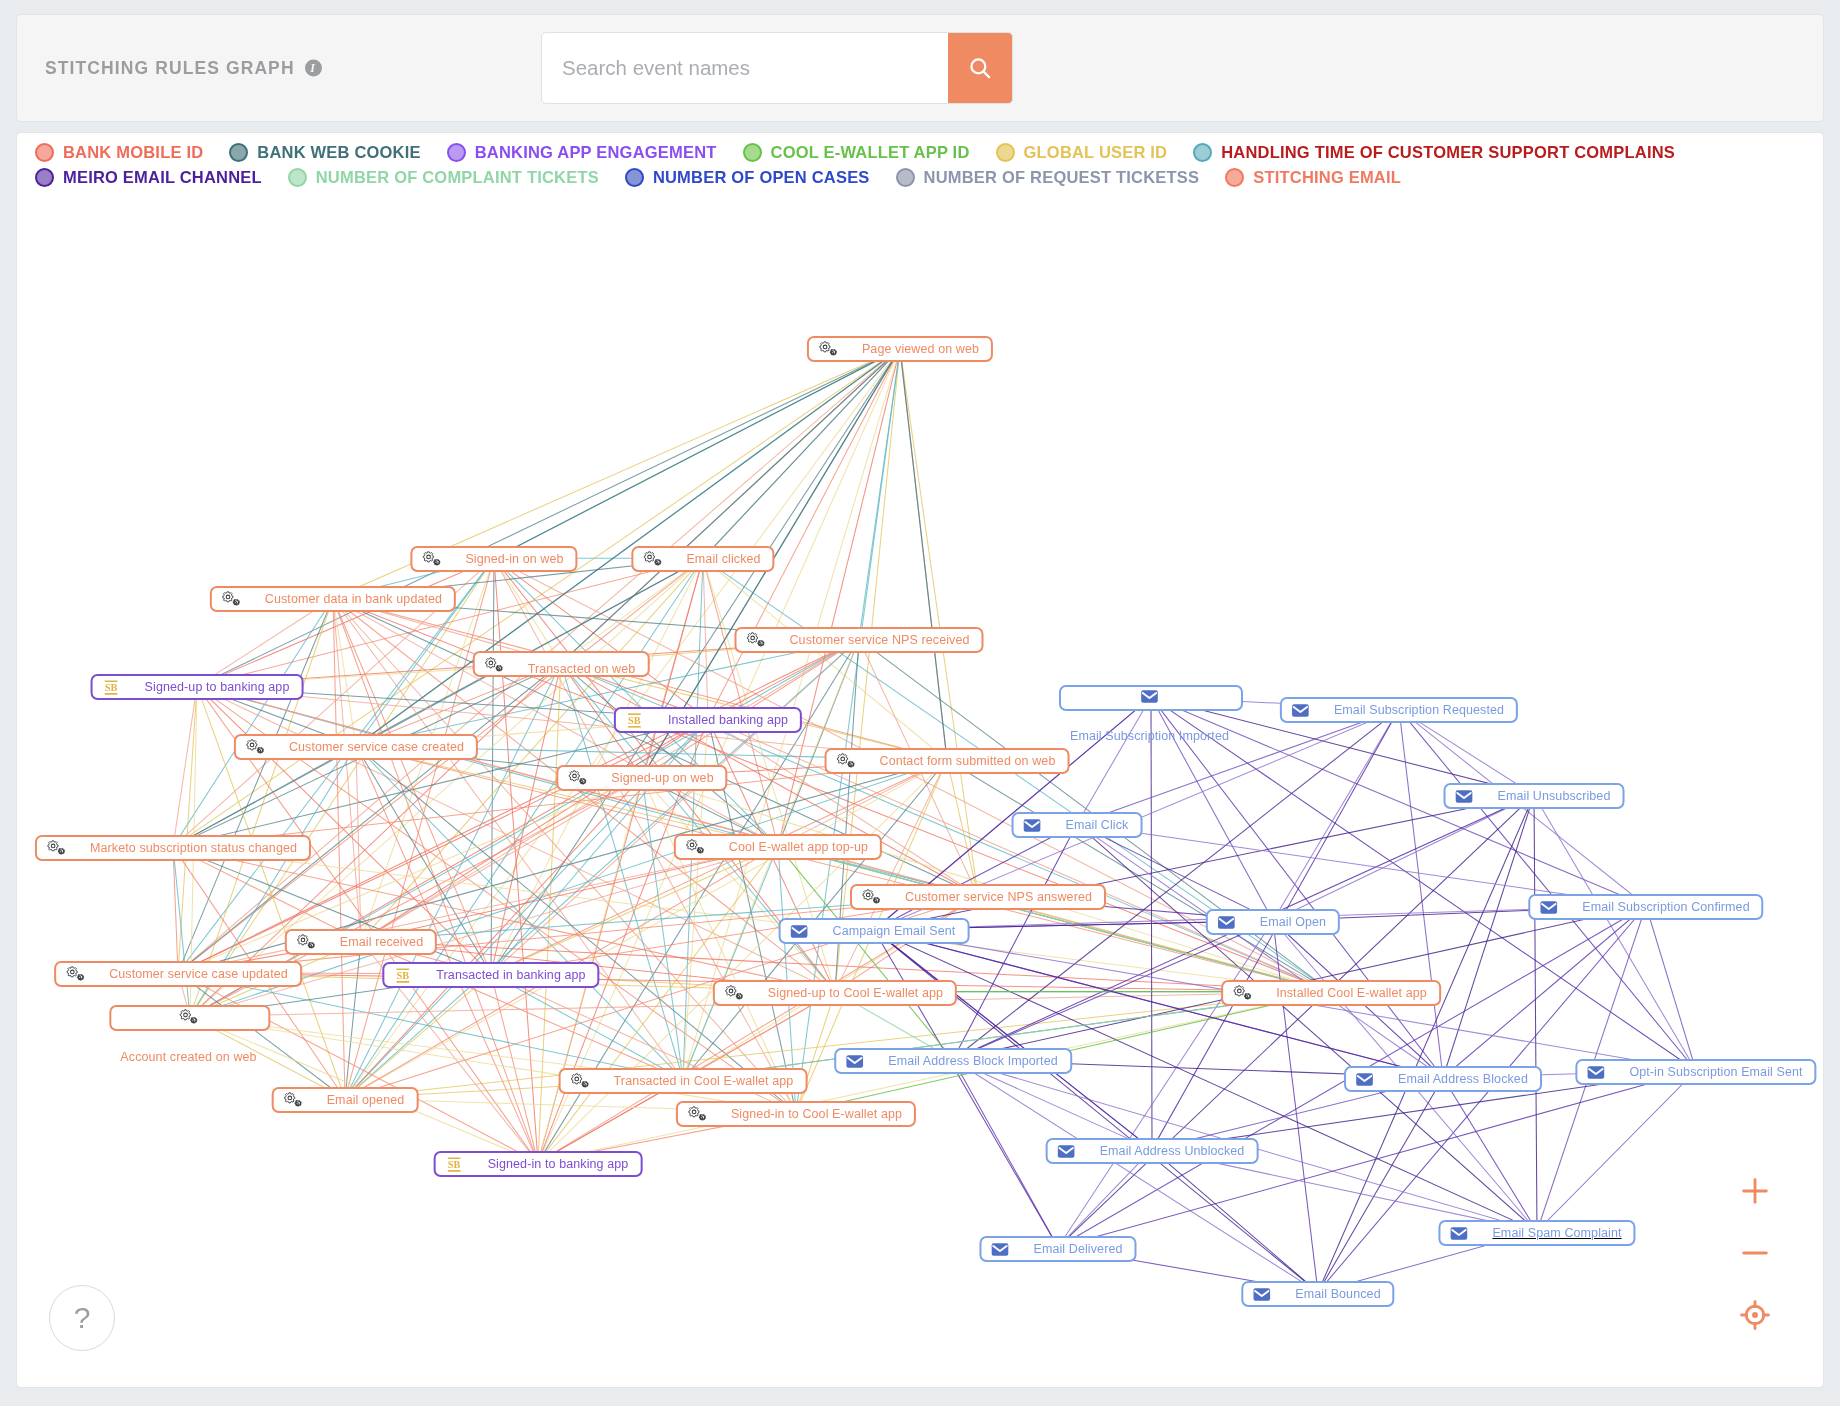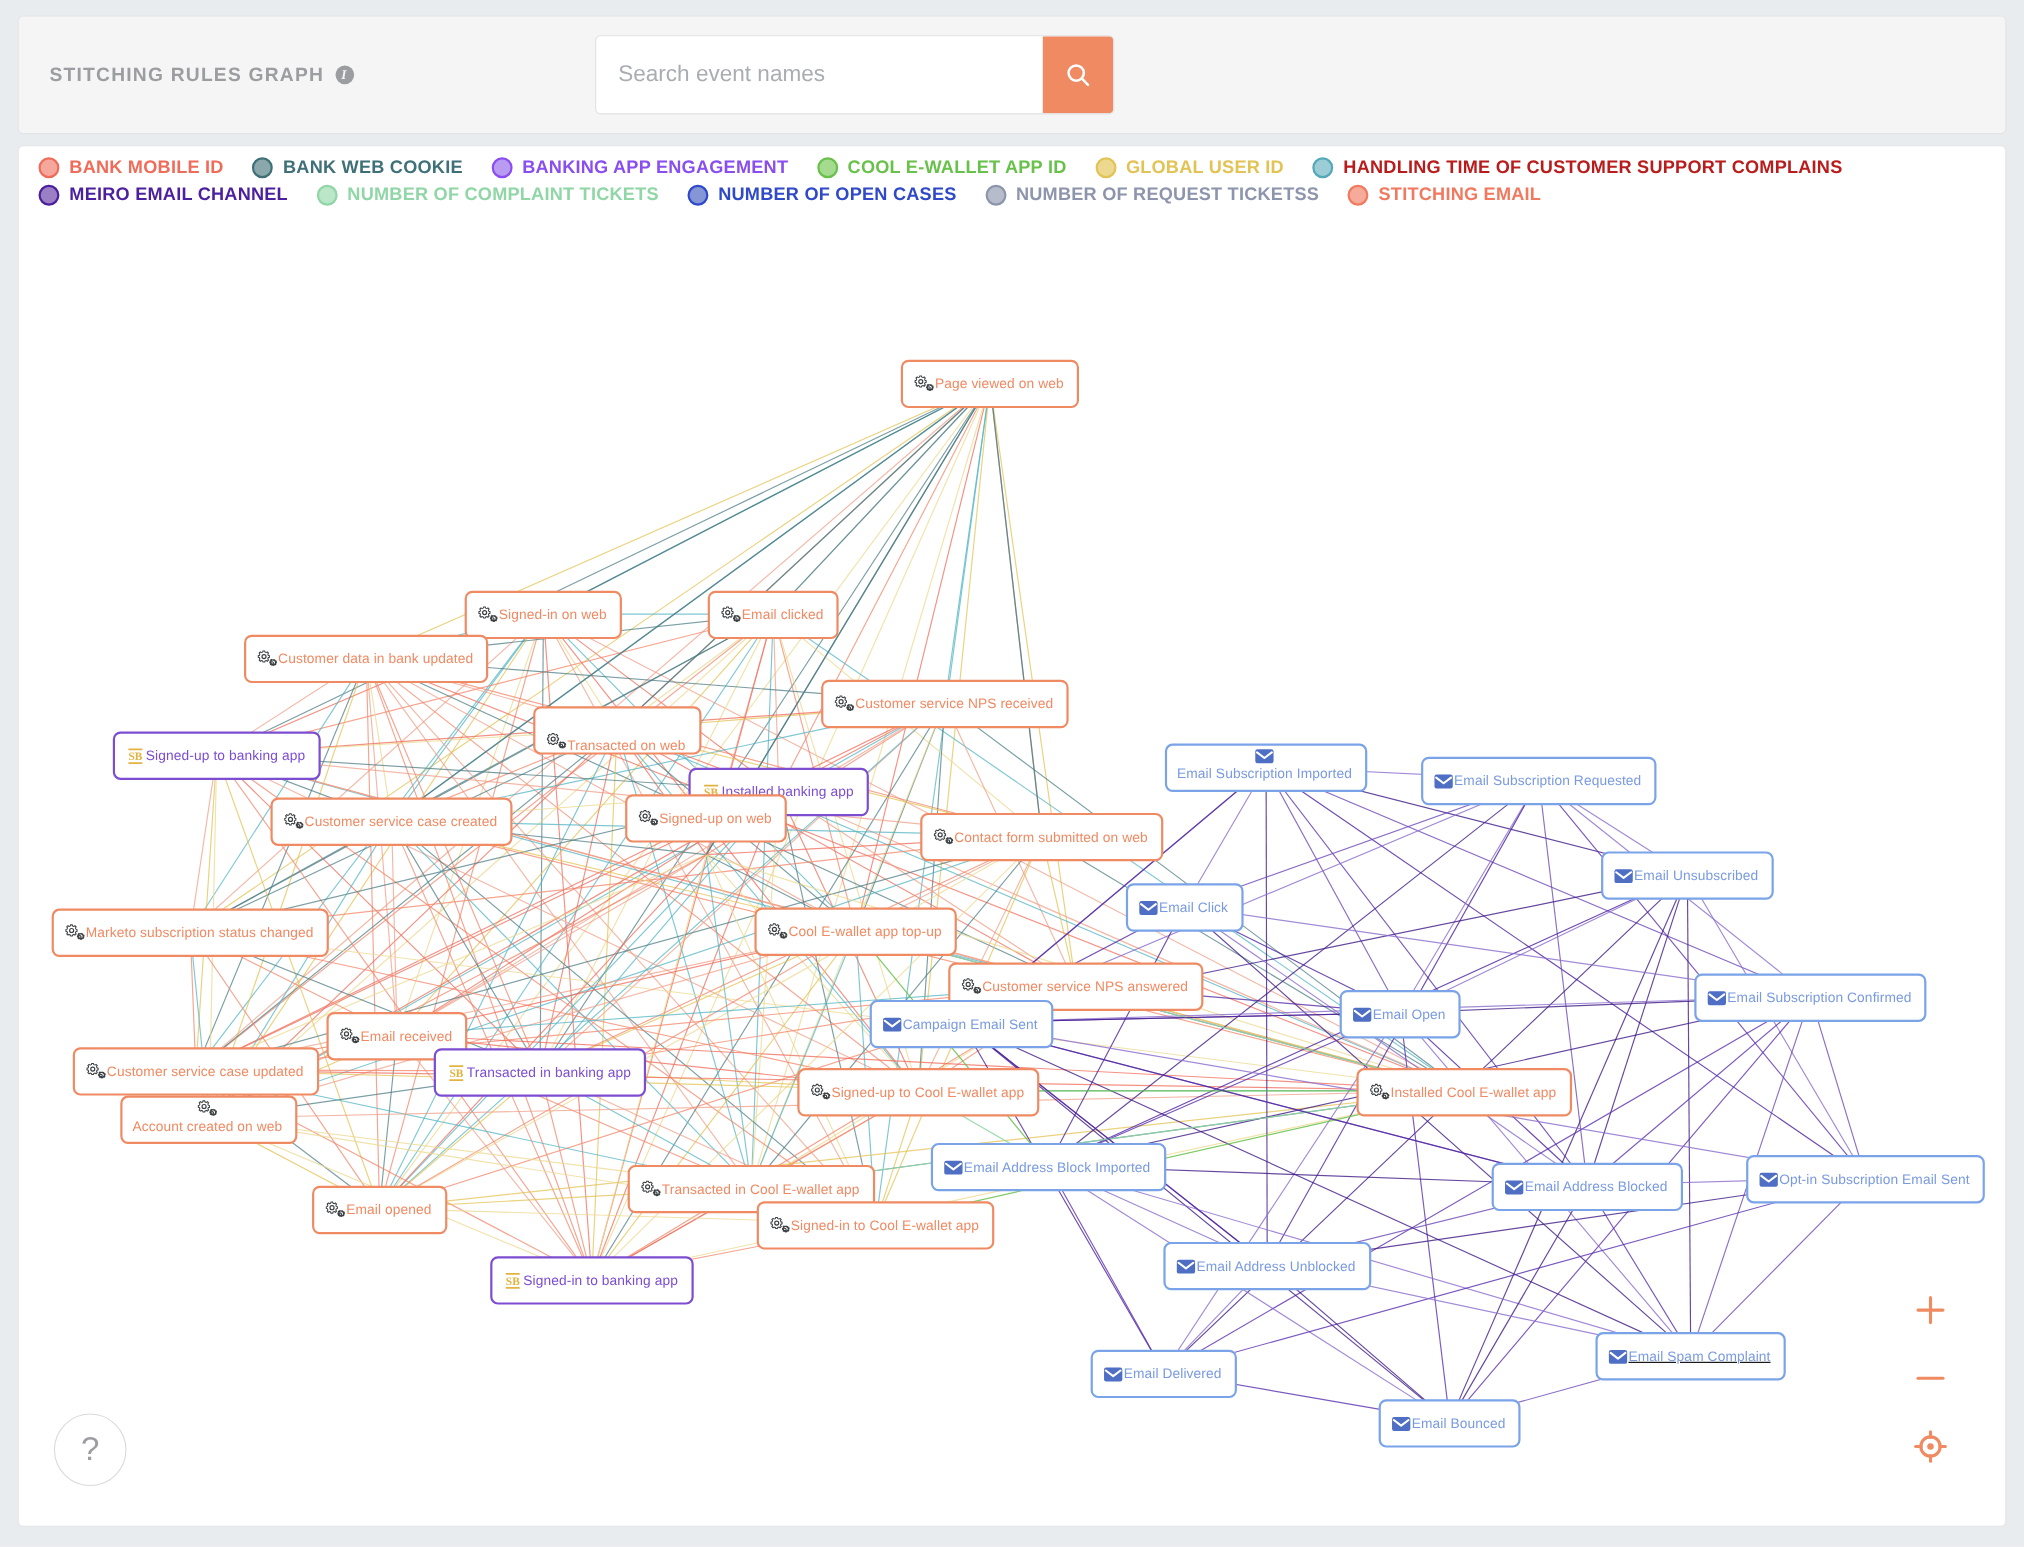--- a/index.html
+++ b/index.html
@@ -151,22 +151,22 @@
     top: 0;
     width: 100%;
     height: 100%;
     pointer-events: none;
   }
 
   .node {
     position: absolute;
     display: flex;
     align-items: center;
-    gap: 0;
-    height: 44px;
+    gap: 24px;
+    height: 26px;
     padding: 0 12px 0 9px;
     border-radius: 7px;
     background: #ffffff;
     box-sizing: border-box;
     white-space: nowrap;
     cursor: pointer;
     transform: translate(-50%, -50%);
   }
   .node-label {
     font-size: 12.5px;
@@ -689,21 +689,21 @@
         </div>
         <div class="node orange" style="left: 930px; top: 628px;">
           <svg class="ico" width="20" height="20" viewBox="0 0 24 24" fill="none" stroke="#3c4043" stroke-width="1.3">
             <path d="M9.2 3.2l.5 1.5 1.6.5 1.3-.9 1.5 1.5-.9 1.3.5 1.6 1.5.5v2.1l-1.5.5-.5 1.6.9 1.3-1.5 1.5-1.3-.9-1.6.5-.5 1.5H7.1l-.5-1.5-1.6-.5-1.3.9-1.5-1.5.9-1.3-.5-1.6-1.5-.5V9.2l1.5-.5.5-1.6-.9-1.3 1.5-1.5 1.3.9 1.6-.5.5-1.5z" transform="translate(1.4 0.6) scale(0.86)"></path>
             <circle cx="8.6" cy="9.5" r="2.2"></circle>
             <path d="M18.4 13.1l.9.3.3-.5 1 .6-.3.5.6.7.9-.2.3 1.1-.9.2-.2.9.7.6-.7.9-.7-.6-.8.4v.9l-1.2.1-.1-.9-.9-.3-.5.7-1-.6.5-.7-.4-.8-.9-.1.1-1.1.9-.1.3-.9-.6-.6.8-.8.6.6.8-.4z"></path>
             <circle cx="17.4" cy="16.6" r="1.5"></circle>
           </svg>
           <span class="node-label">Contact form submitted on web</span>
         </div>
-        <div class="node orange" style="left: 625px; top: 611px;">
+        <div class="node orange" style="left: 625px; top: 645px;">
           <svg class="ico" width="20" height="20" viewBox="0 0 24 24" fill="none" stroke="#3c4043" stroke-width="1.3">
             <path d="M9.2 3.2l.5 1.5 1.6.5 1.3-.9 1.5 1.5-.9 1.3.5 1.6 1.5.5v2.1l-1.5.5-.5 1.6.9 1.3-1.5 1.5-1.3-.9-1.6.5-.5 1.5H7.1l-.5-1.5-1.6-.5-1.3.9-1.5-1.5.9-1.3-.5-1.6-1.5-.5V9.2l1.5-.5.5-1.6-.9-1.3 1.5-1.5 1.3.9 1.6-.5.5-1.5z" transform="translate(1.4 0.6) scale(0.86)"></path>
             <circle cx="8.6" cy="9.5" r="2.2"></circle>
             <path d="M18.4 13.1l.9.3.3-.5 1 .6-.3.5.6.7.9-.2.3 1.1-.9.2-.2.9.7.6-.7.9-.7-.6-.8.4v.9l-1.2.1-.1-.9-.9-.3-.5.7-1-.6.5-.7-.4-.8-.9-.1.1-1.1.9-.1.3-.9-.6-.6.8-.8.6.6.8-.4z"></path>
             <circle cx="17.4" cy="16.6" r="1.5"></circle>
           </svg>
           <span class="node-label">Signed-up on web</span>
         </div>
         <div class="node blue" style="left: 1134px; top: 565px; flex-direction: column;">
           <svg class="ico" width="19" height="19" viewBox="0 0 24 24">

